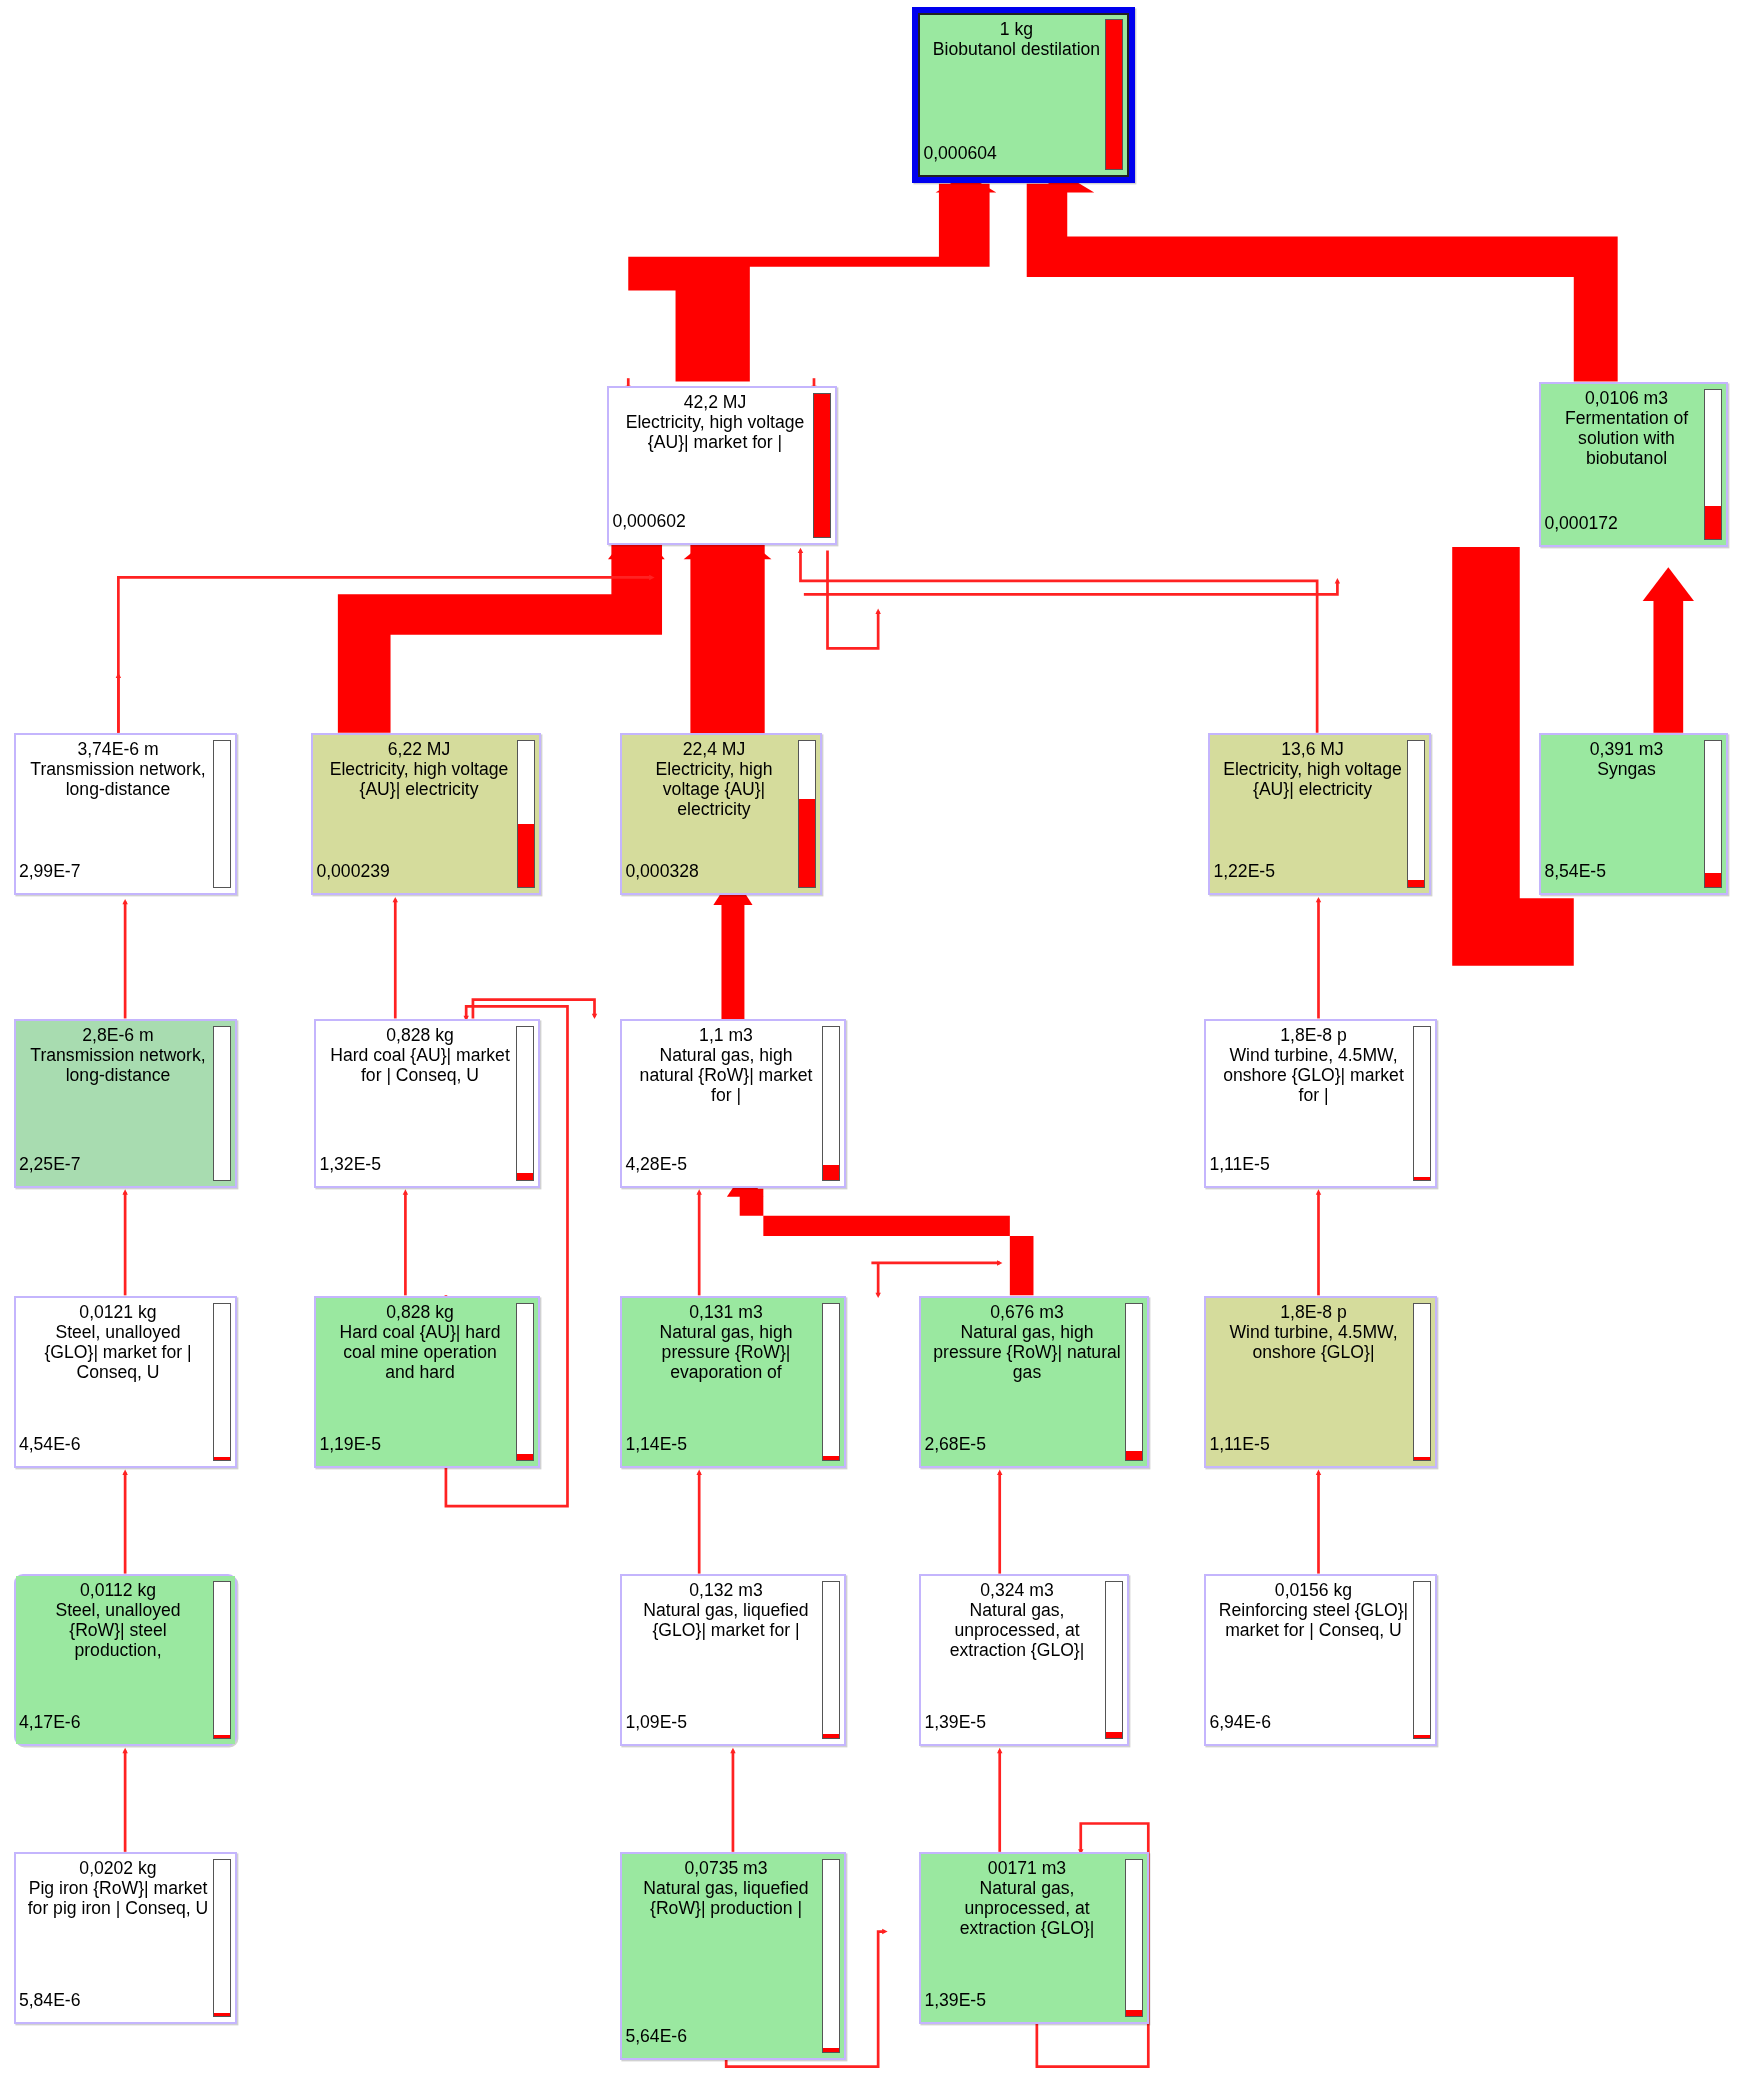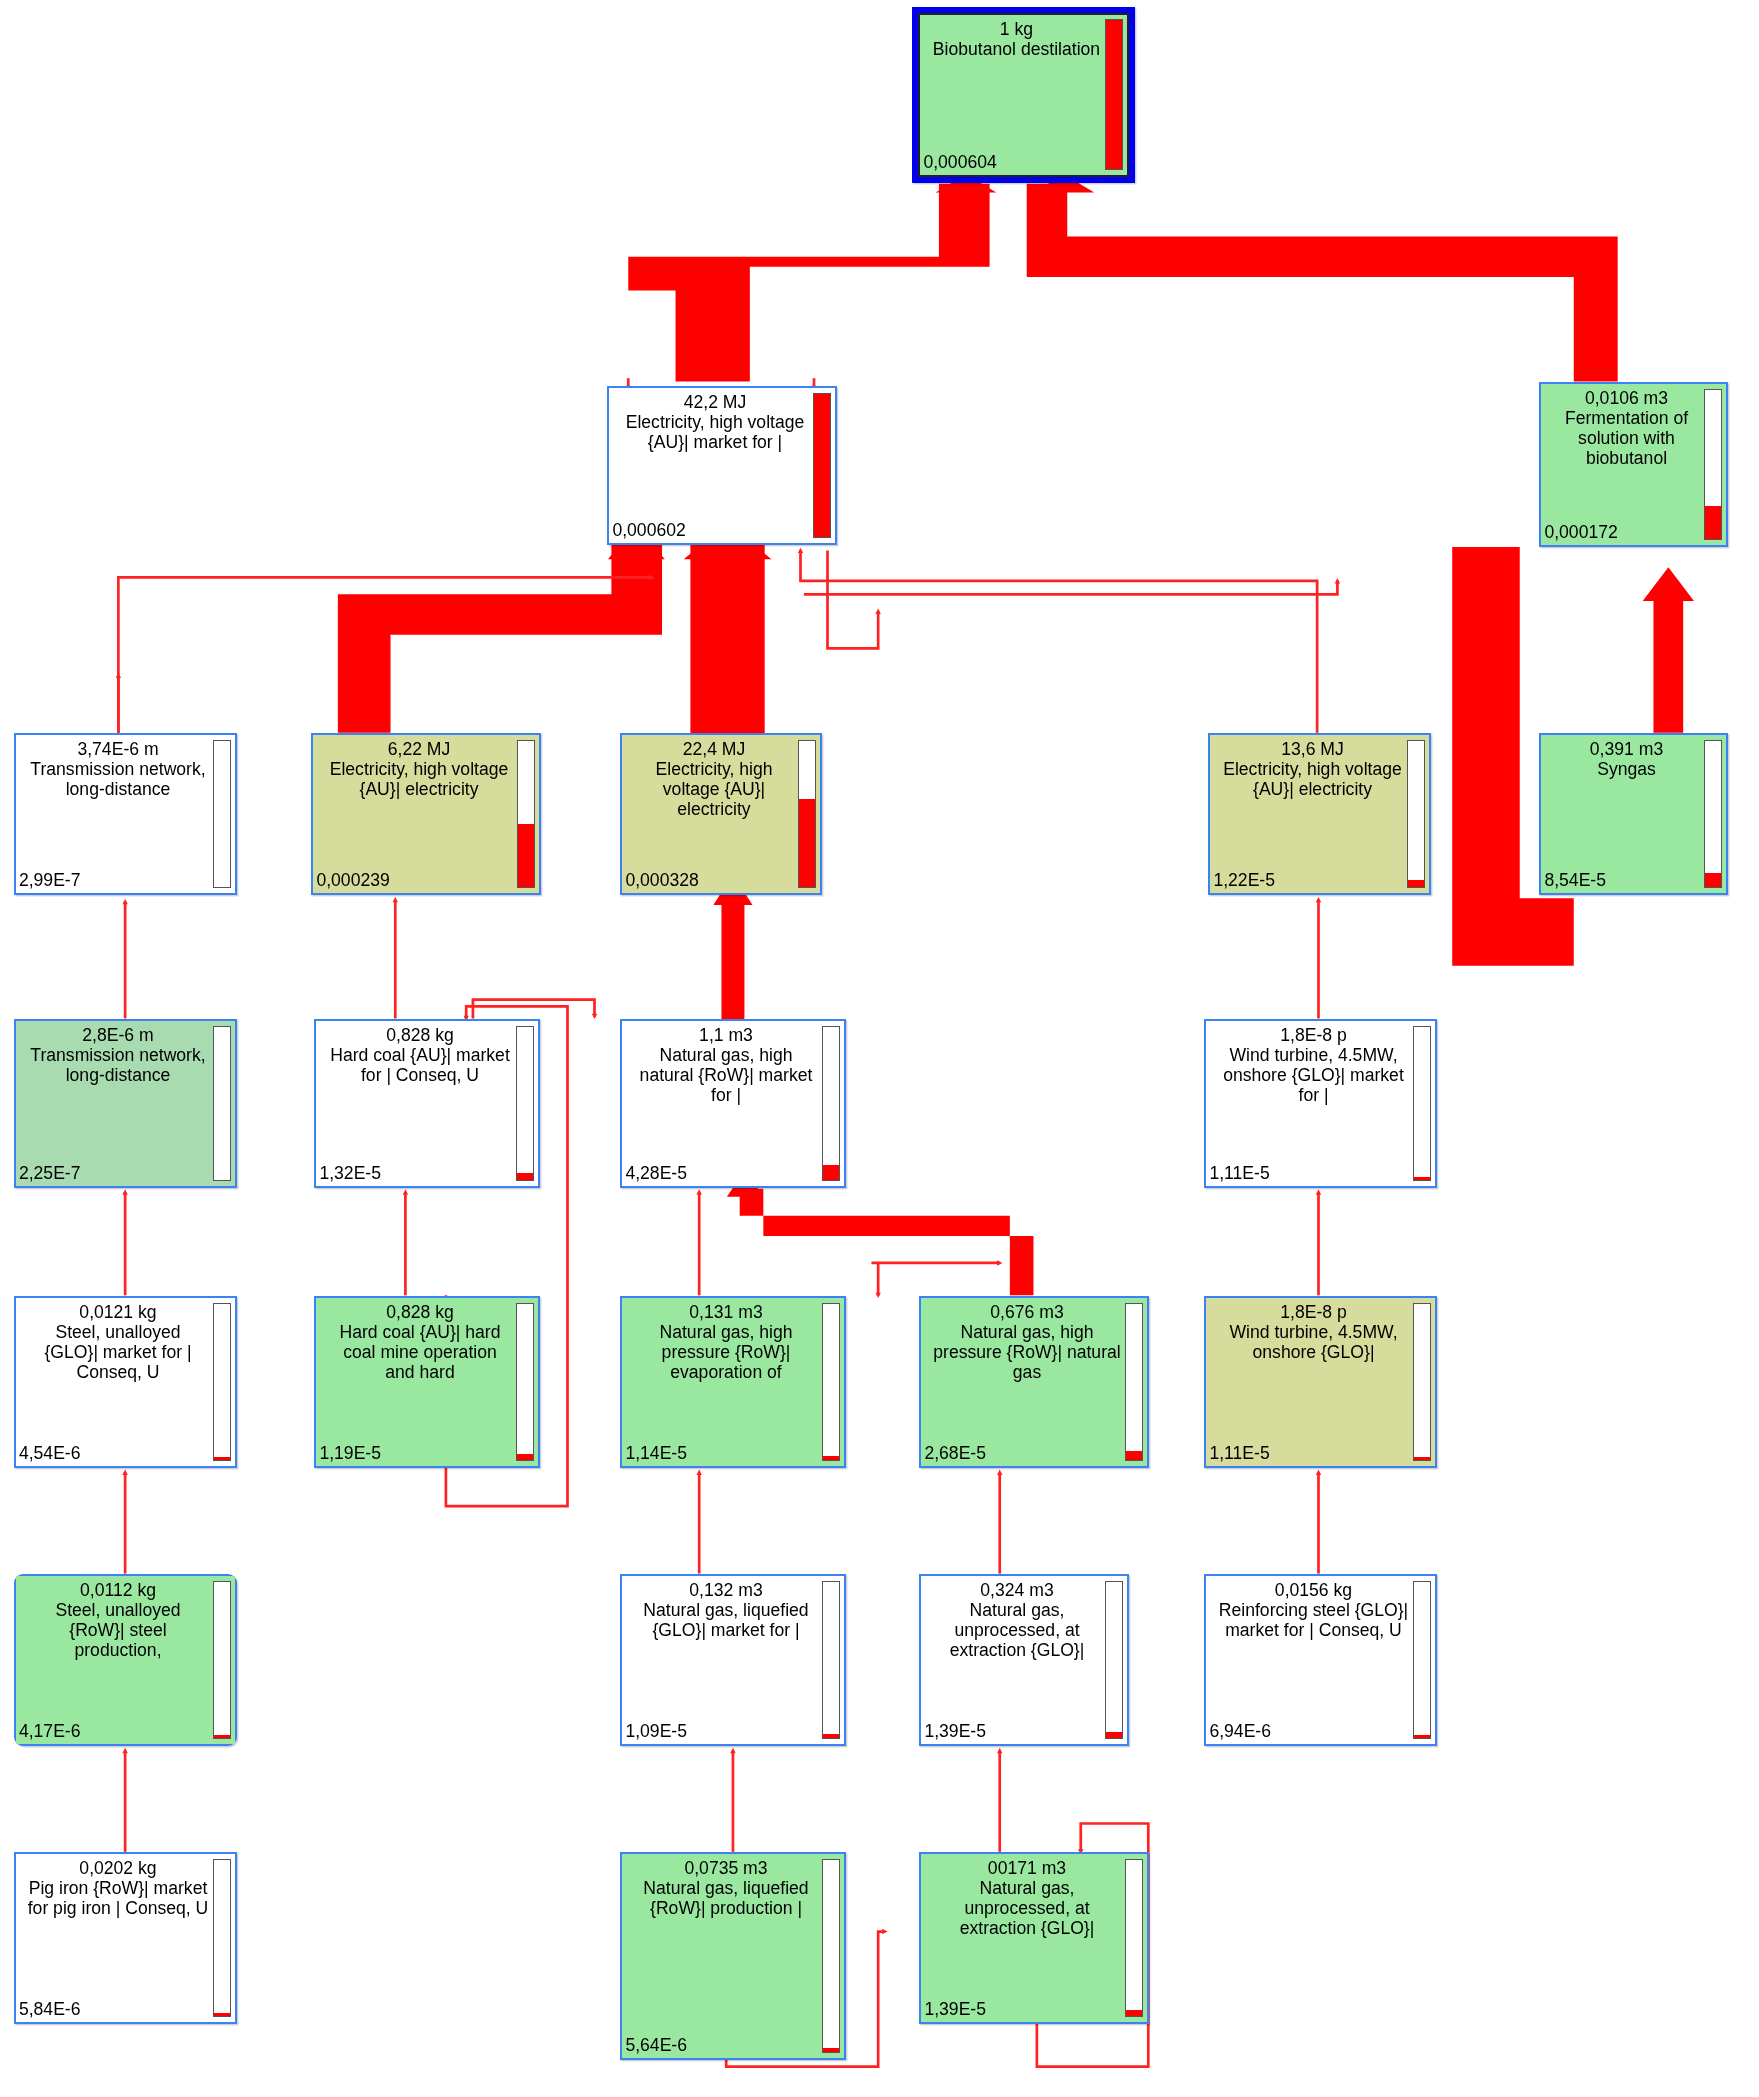--- a/index.html
+++ b/index.html
@@ -3,32 +3,32 @@
 <meta charset="utf-8">
 <style>
   html,body{margin:0;padding:0;background:#ffffff;}
   body{font-family:"Liberation Sans",sans-serif;}
   #canvas{position:relative;width:1759px;height:2097px;background:#ffffff;overflow:hidden;}
 
   
   #links{position:absolute;left:0;top:0;width:1759px;height:2097px;pointer-events:none;}
 
   
-  .node{position:absolute;box-sizing:border-box;border:2px solid #3b82f6;
+  .node{position:absolute;box-sizing:border-box;border:2px solid #c4b5fd;
         background:#404040;display:flex;flex-direction:column;
         box-shadow:1.4px 1.4px 0 rgba(0,0,0,.18);}
   .node.sel{border:none;padding:0;background:#0000ee;}
   .node.sel .inner{border:2px solid #222;}
   .inner{flex:1;display:flex;flex-direction:column;position:relative;box-sizing:border-box;
          background:inherit;}
   .node .body{flex:1;display:flex;flex-direction:column;justify-content:flex-start;
               align-items:center;padding:4px 26px 0 12px;}
   .node .qty,.node .name{font-size:17.6px;line-height:20px;color:#000;text-align:center;
               width:100%;word-wrap:break-word;}
-  .node .score{position:absolute;left:3.4px;bottom:3px;font-size:17.6px;line-height:19px;color:#000;}
+  .node .score{position:absolute;left:3.4px;bottom:12px;font-size:17.6px;line-height:19px;color:#000;}
   
   .c-green  {background:#9ae8a0;}
   .c-green2 {background:#a8dcb0;}
   .c-olive  {background:#d5dc9c;}
   .c-white  {background:#ffffff;}
 
   
   .bar{position:absolute;right:4px;top:4.7px;bottom:4.7px;width:17.6px;
        border:1.4px solid #555;background:#ffffff;box-sizing:border-box;
        display:flex;flex-direction:column;justify-content:flex-end;}

